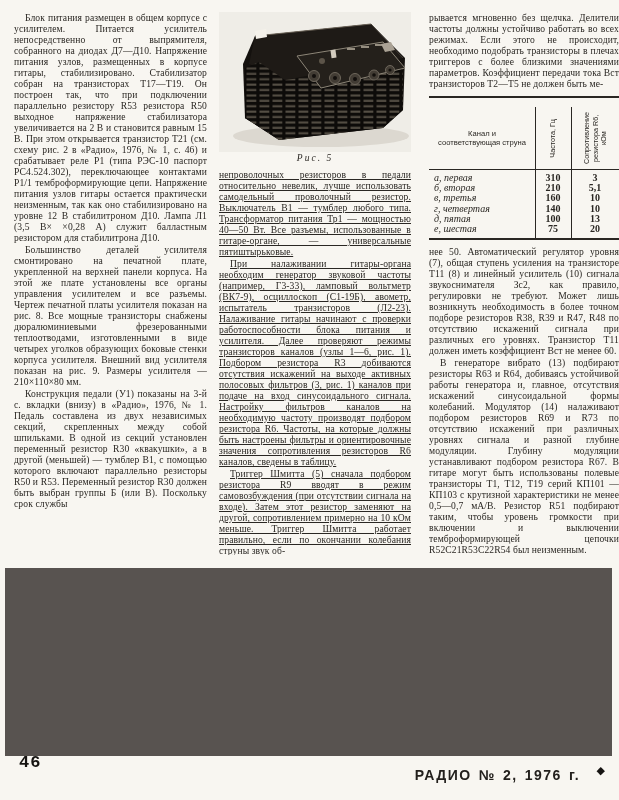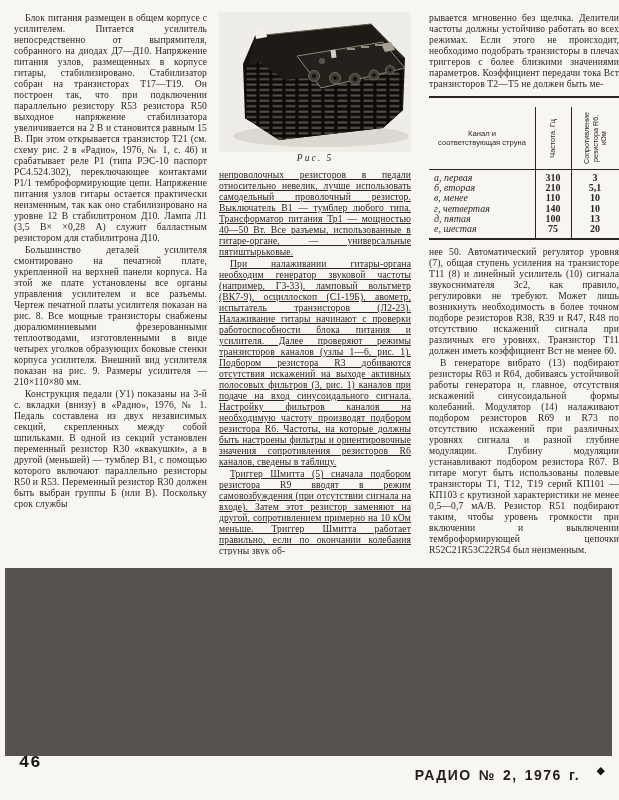--- a/index.html
+++ b/index.html
@@ -155,22 +155,22 @@
               <span class="c0">а, первая</span>
               <span class="c1">310</span>
               <span class="c2">3</span>
             </div>
             <div class="trow">
               <span class="c0">б, вторая</span>
               <span class="c1">210</span>
               <span class="c2">5,1</span>
             </div>
             <div class="trow">
-              <span class="c0">в, менее</span>
-              <span class="c1">110</span>
+              <span class="c0">в, третья</span>
+              <span class="c1">160</span>
               <span class="c2">10</span>
             </div>
             <div class="trow">
               <span class="c0">г, четвертая</span>
               <span class="c1">140</span>
               <span class="c2">10</span>
             </div>
             <div class="trow">
               <span class="c0">д, пятая</span>
               <span class="c1">100</span>

